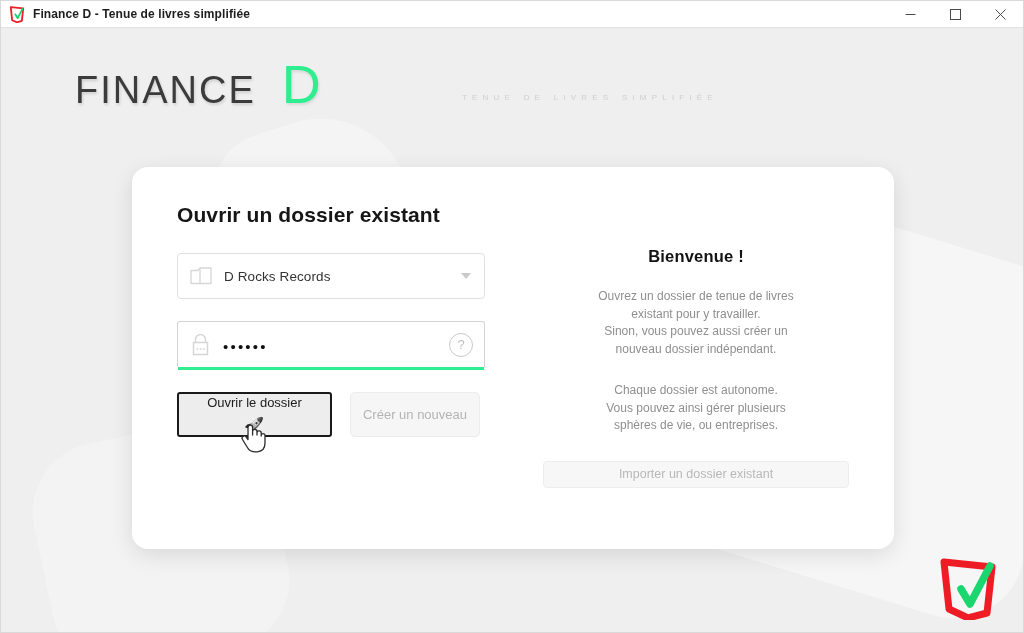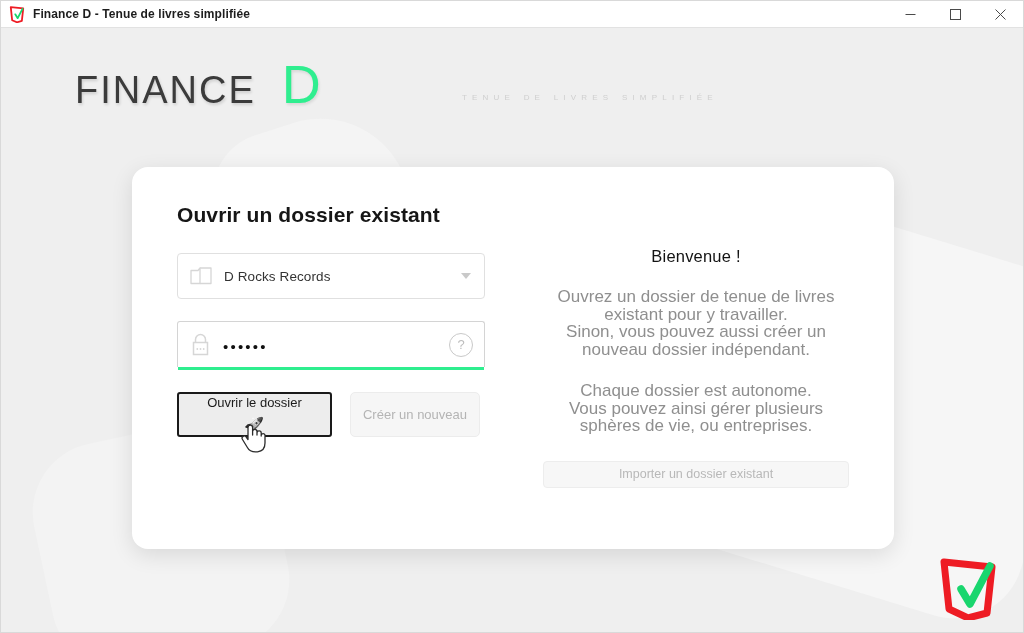--- a/index.html
+++ b/index.html
@@ -311,27 +311,27 @@
   
   .right-col {
     position: absolute;
     left: 409px;
     top: 80px;
     width: 310px;
     text-align: center;
   }
   .welcome-title {
     font-size: 16.5px;
-    font-weight: normal;
+    font-weight: bold;
     color: #131313;
     letter-spacing: 0.2px;
   }
   .welcome-p {
     margin-top: 22px;
-    font-size: 17px;
+    font-size: 12px;
     line-height: 17.5px;
     color: #8f8f8f;
   }
   .welcome-p.second { margin-top: 24px; }
   .welcome-p span { display: block; }
 
   .btn-import {
     margin: 26px auto 0;
     width: 306px;
     height: 27px;

